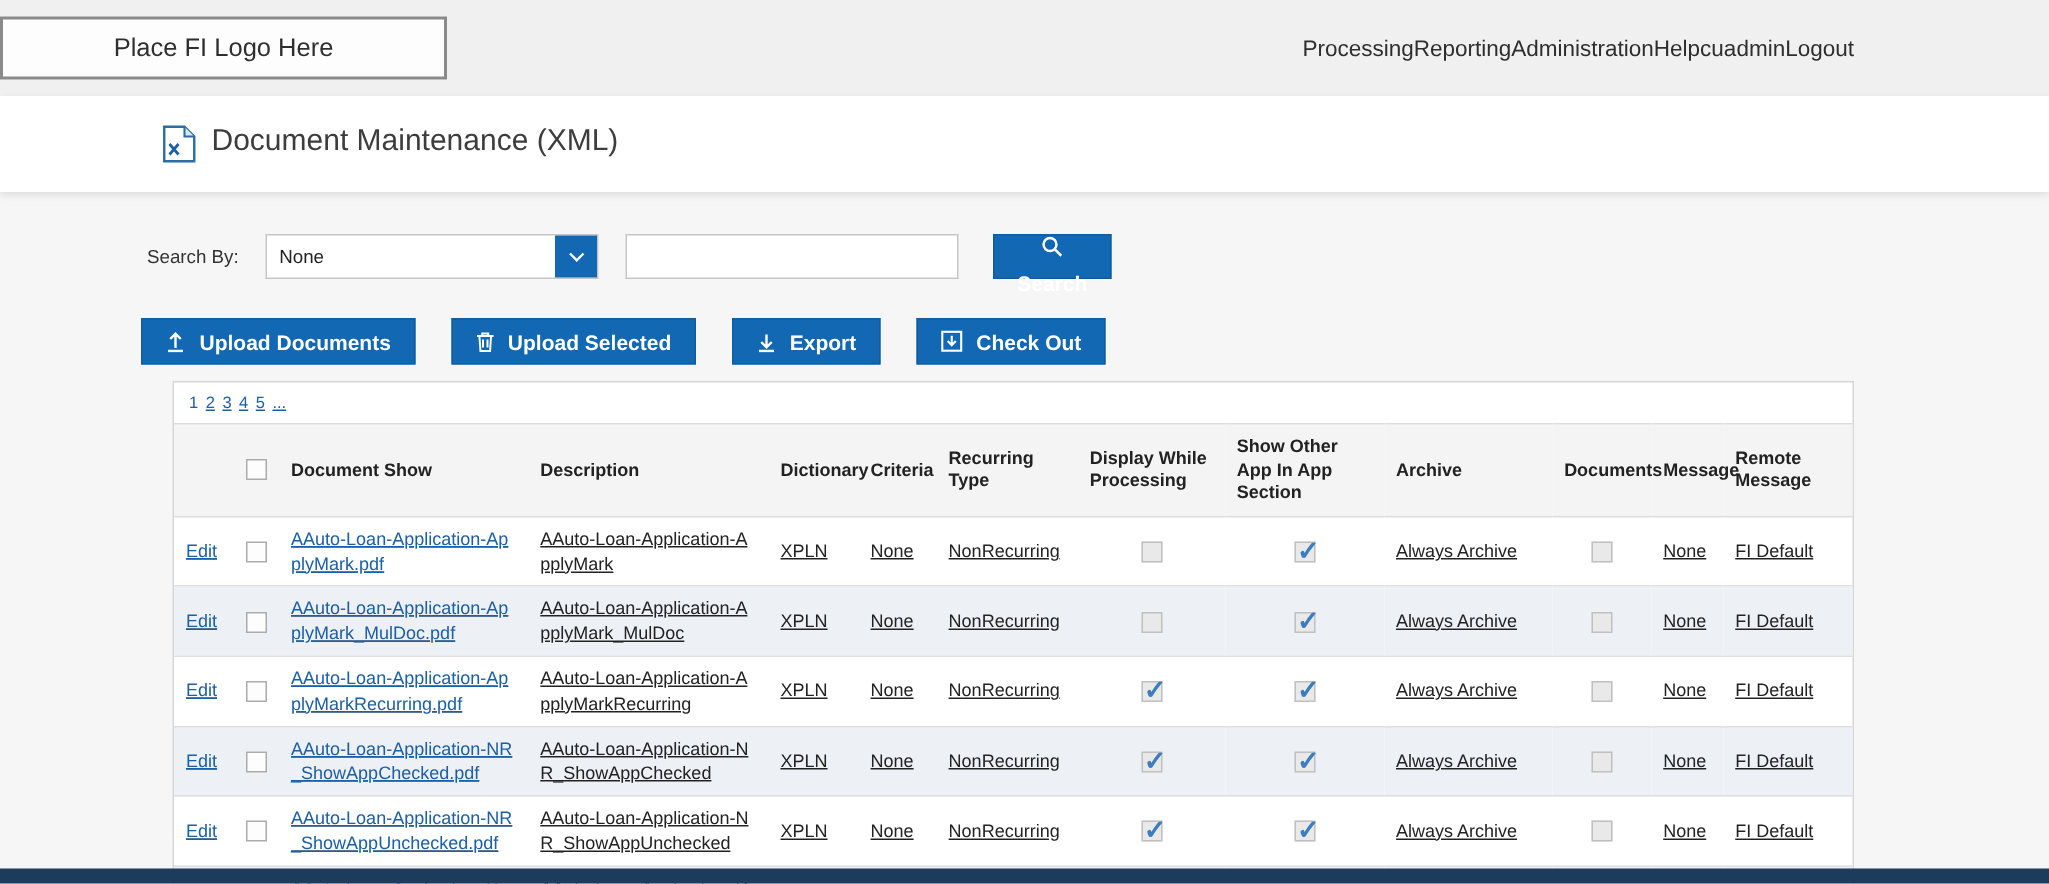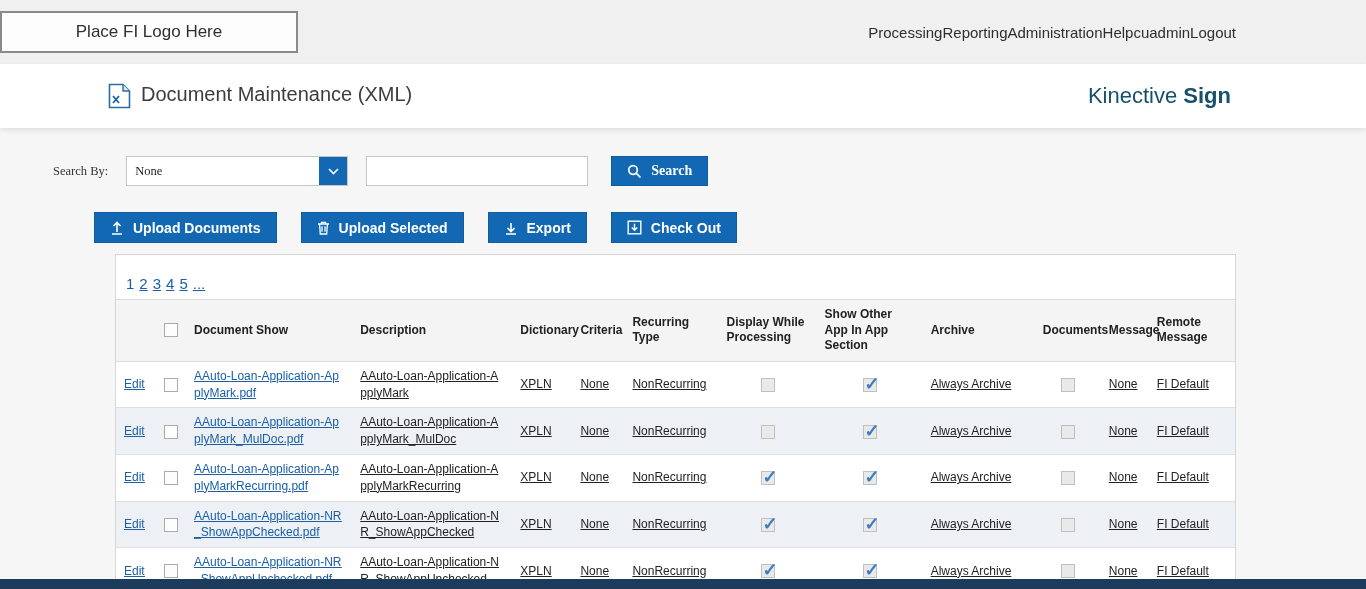--- a/index.html
+++ b/index.html
@@ -17,35 +17,35 @@
   .page-header { height:64px; background:#ffffff; display:flex; align-items:center;
                  box-shadow:0 2px 5px rgba(0,0,0,0.10); position:relative; z-index:2; }
   .title-wrap { margin-left:108px; display:flex; align-items:flex-start; gap:10px; }
   .page-title { font-size:20px; font-weight:400; color:#3d3d3d; }
   .brand { margin-left:auto; margin-right:135px; font-size:22px; color:#17506b; }
   .brand b { font-weight:700; }
 
   
   .content { padding-top:28px; }
 
-  .search-row { margin-left:53px; display:flex; align-items:center;font-family:Liberation Serif, serif; }
+  .search-row { margin-left:98px; display:flex; align-items:center; }
   .search-label { font-size:12.5px; color:#333; margin-right:18px; }
   .dropdown { width:222px; height:30px; background:#fff; border:1px solid #c6c6c6; display:flex; align-items:center; cursor:pointer; }
   .dropdown .dd-text { flex:1; font-size:12.5px; color:#222; padding-left:8px; }
   .dropdown .dd-btn { width:28px; height:28px; background:#1268b3; display:flex; align-items:center; justify-content:center; }
   .search-input { margin-left:18px; width:222px; height:30px; border:1px solid #c6c6c6; background:#fff; font-size:12.5px; padding:0 8px; font-family:inherit; }
   .btn { display:inline-flex; align-items:center; gap:9px; background:#1268b3; border:1px solid #0f5d9f; color:#fff;
          height:31px; padding:0 15px; font-size:14px; font-weight:700; font-family:inherit; cursor:pointer; }
-  .search-btn { margin-left:23px; height:30px; }
+  .search-btn { margin-left:23px; height:30px;flex-direction:column; }
 
   .toolbar { margin-left:94px; margin-top:26px; display:flex; gap:24px; }
 
   
   .table-card { margin-left:115px; margin-top:11px; width:1121px; background:#fff; border:1px solid #d6d6d6; }
-  .pagination { padding:8px 10px 7px 10px; font-size:15px;margin-top:12px; }
+  .pagination { padding:8px 10px 7px 10px; font-size:11px; }
   .pagination a { color:#1a5fa8; margin-right:5px; }
   .pagination a.pg { text-decoration:underline; }
   .pagination a.current { text-decoration:none; }
 
   table { width:100%; border-collapse:collapse; table-layout:fixed; font-size:12px; color:#222; }
   thead th { background:#f4f4f4; border-top:1px solid #ddd; border-bottom:1px solid #ddd;
              font-size:12px; font-weight:700; text-align:left; padding:7px 8px; line-height:1.3; vertical-align:middle; }
   tbody td { padding:6px 8px; border-bottom:1px solid #dfdfdf; vertical-align:middle; line-height:1.4; word-break:break-all; }
   tbody tr { height:37px;text-decoration:underline; }
   tbody tr.alt { background:#edf1f6; }
@@ -81,21 +81,20 @@
   <div class="title-wrap">
     <span>
       <svg width="23" height="26" viewBox="0 0 23 26">
         <path d="M1.5 1.5 H15 L21.5 8 V24.5 H1.5 Z" fill="#ffffff" stroke="#2b6ca3" stroke-width="1.6"></path>
         <path d="M15 1.5 V8 H21.5" fill="#dce8f3" stroke="#2b6ca3" stroke-width="1.4"></path>
         <path d="M5 13 L11 20 M11 13 L5 20" stroke="#1a5fa8" stroke-width="1.8"></path>
       </svg>
     </span>
     <h1 class="page-title">Document Maintenance (XML)</h1>
   </div>
-  <div class="brand"><span>Kinective</span>&nbsp;<b>Sign</b></div>
 </div>
 
 <div class="content">
 
   <div class="search-row">
     <span class="search-label">Search By:</span>
     <div class="dropdown">
       <span class="dd-text">None</span>
       <span class="dd-btn">
         <svg width="11" height="7" viewBox="0 0 11 7">

